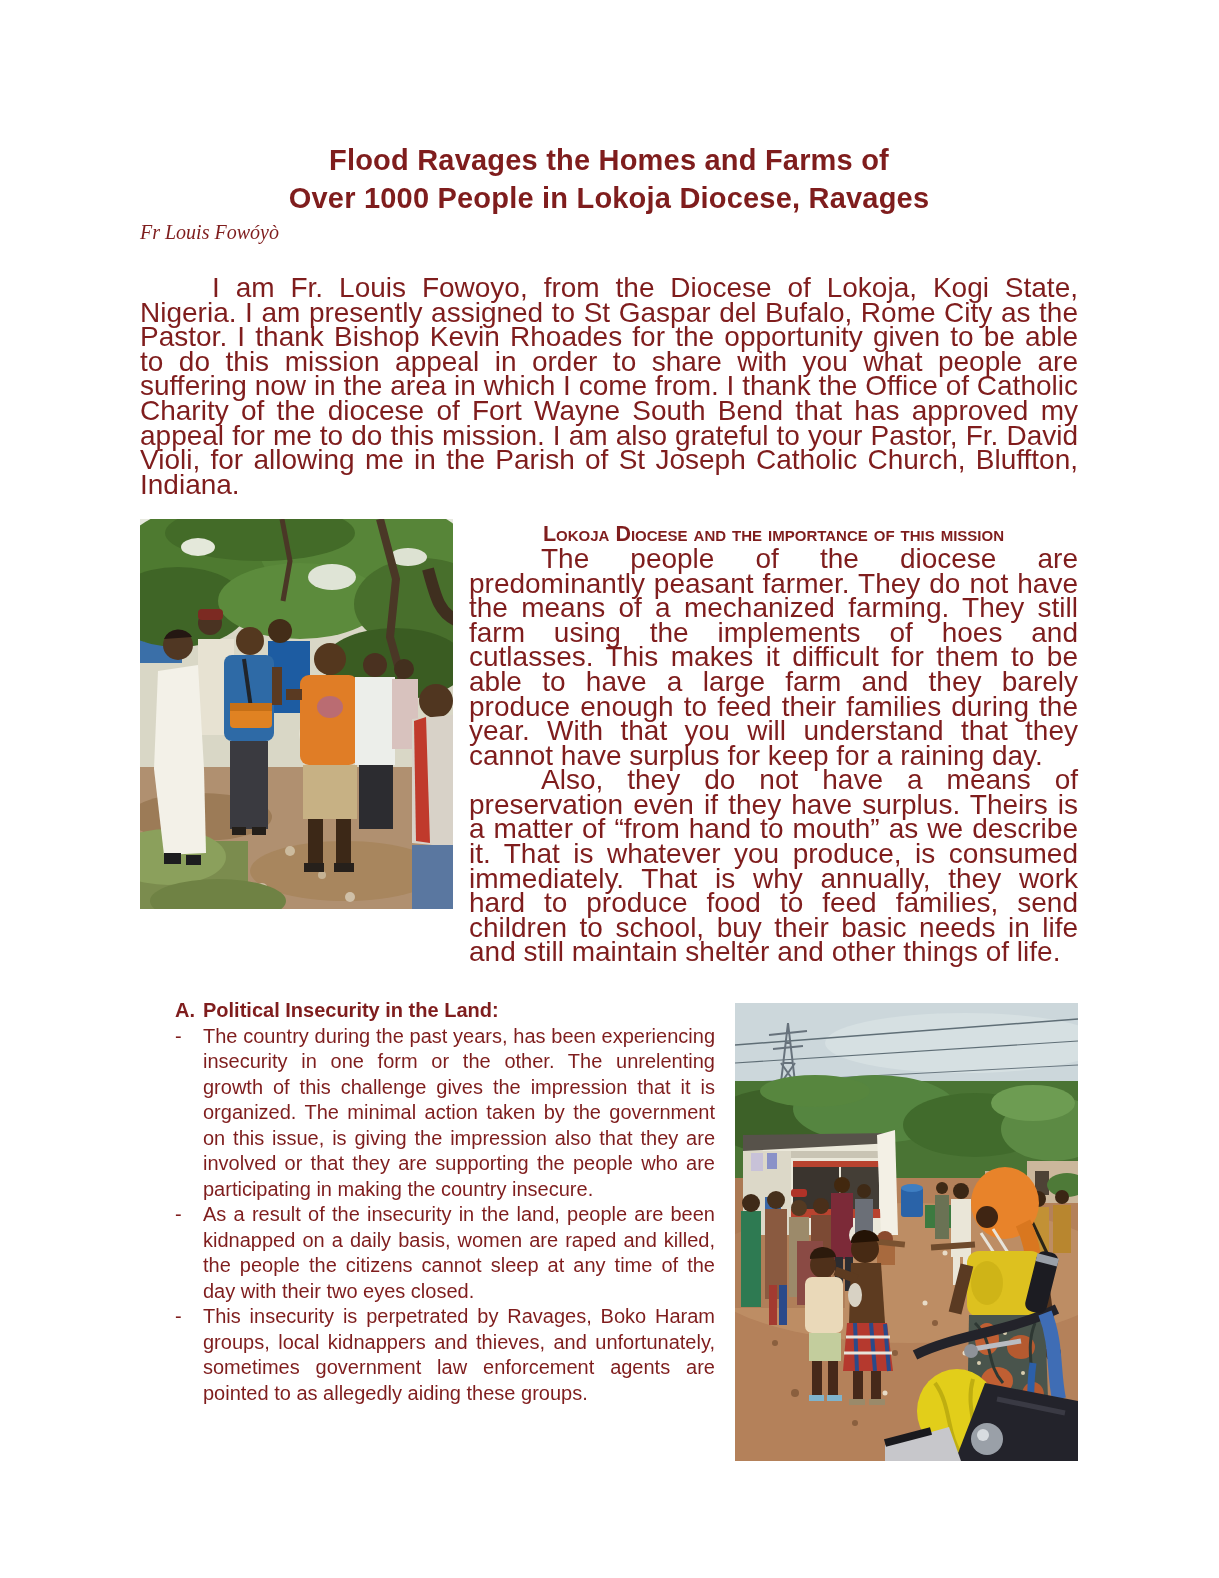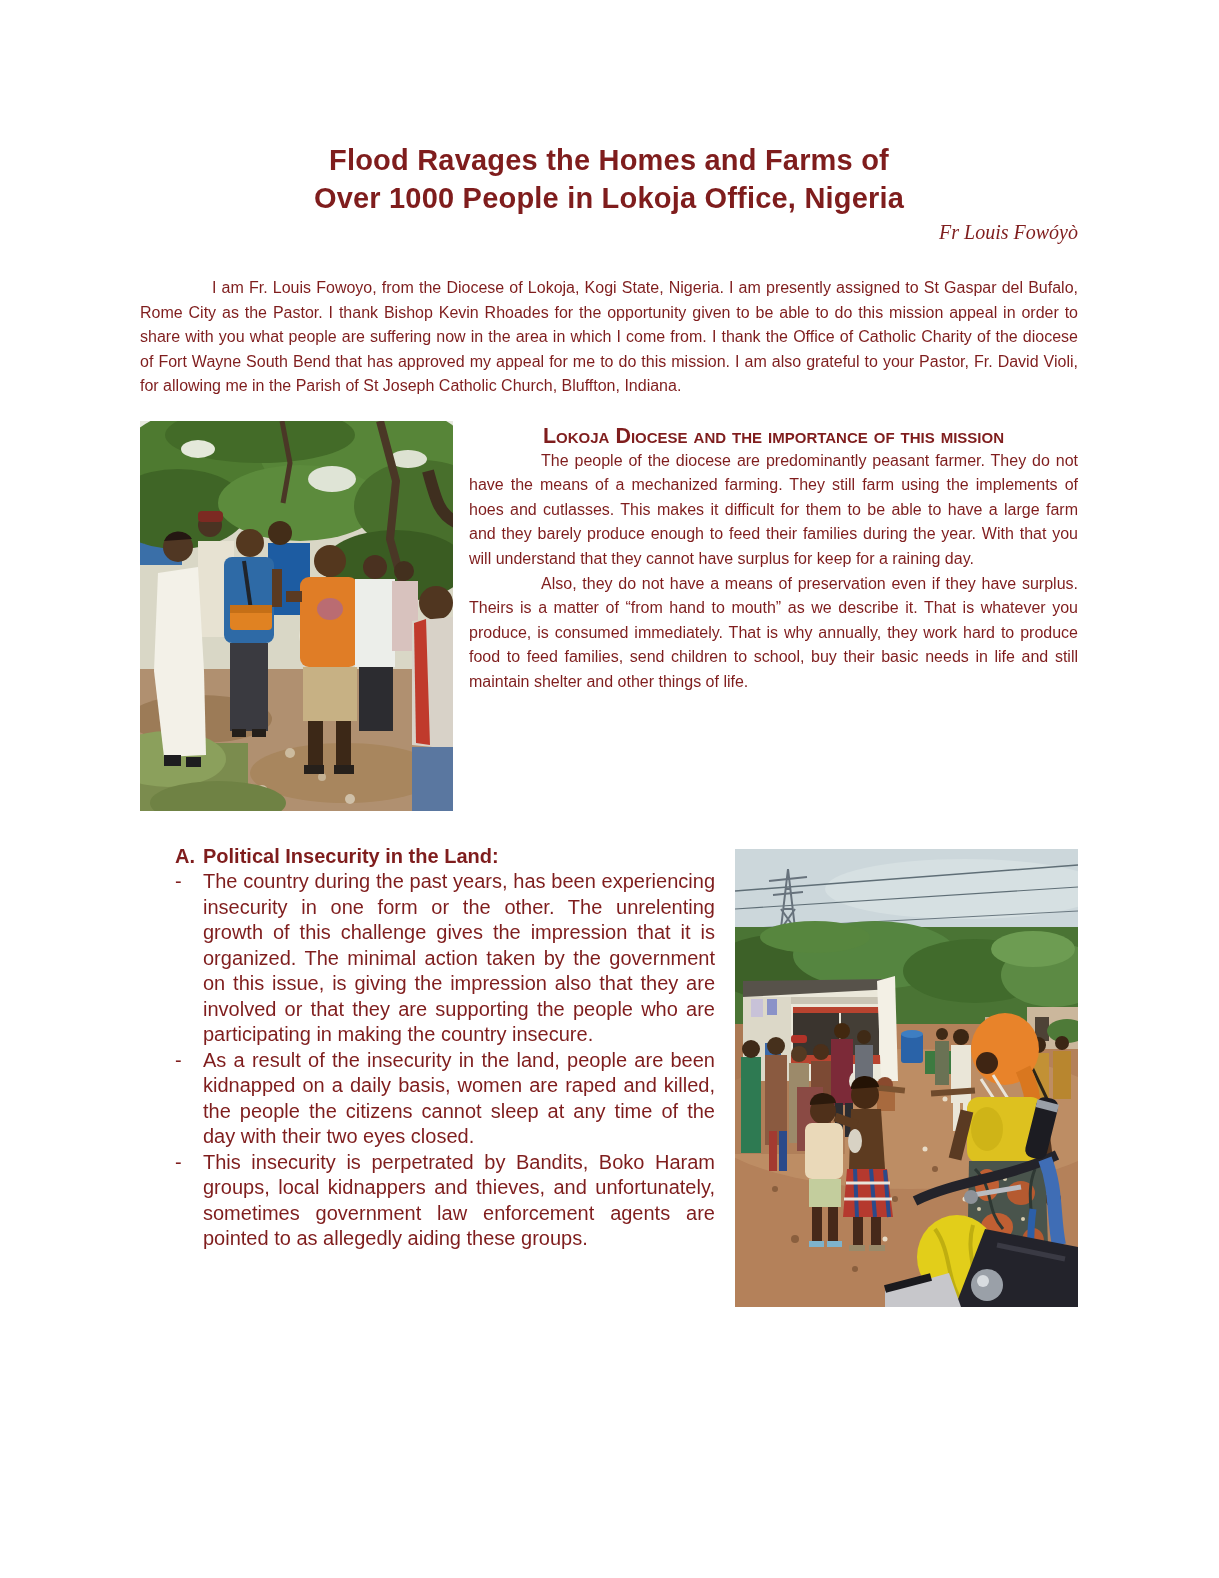--- a/index.html
+++ b/index.html
@@ -13,27 +13,27 @@
     color:#7f1d1d;
   }
   .content{position:absolute;left:140px;top:0;width:938px;}
   .doc-title{
     margin:141px 0 0 0;
     text-align:center;
     font-size:29px;line-height:38px;font-weight:bold;
     letter-spacing:0.2px;
   }
   .byline{
-    text-align:right;
+    text-align:left;
     font-family:"Liberation Serif","DejaVu Serif",serif;
     font-style:italic;
     font-size:20px;line-height:30px;
   }
   p{margin:0;}
-  .body-text{font-size:16px;line-height:24.6px;text-align:justify;}
+  .body-text{font-size:28px;line-height:24.6px;text-align:justify;}
   .indent{text-indent:72px;}
   .intro{margin-top:29px;}
   .sec1{margin-top:22px;display:flex;gap:16px;align-items:flex-start;}
   .photo1{flex:none;width:313px;height:390px;overflow:hidden;}
   .photo2{flex:none;width:343px;height:458px;overflow:hidden;margin-top:5px;}
   .photo1 svg,.photo2 svg{display:block;}
   .sec1-col{flex:1;min-width:0;}
   .sc-heading{
     font-size:21.5px;line-height:24.6px;font-weight:bold;
     font-variant:small-caps;font-variant-caps:small-caps;
@@ -50,21 +50,21 @@
   .dash{font-size:20px;line-height:25.5px;}
 </style>
 </head>
 <body>
 
 <div class="page">
   <div class="content">
 
     <h1 class="doc-title">
       <span>Flood Ravages the Homes and Farms of</span><br>
-      <span>Over 1000 People in Lokoja Office, Nigeria</span>
+      <span>Over 1000 People in Lokoja Diocese, Ravages</span>
     </h1>
     <div class="byline">Fr Louis Fowóyò</div>
 
     <p class="body-text indent intro">I am Fr. Louis Fowoyo, from the Diocese of Lokoja, Kogi State, Nigeria. I am presently assigned to St Gaspar del Bufalo, Rome City as the Pastor. I thank Bishop Kevin Rhoades for the opportunity given to be able to do this mission appeal in order to share with you what people are suffering now in the area in which I come from. I thank the Office of Catholic Charity of the diocese of Fort Wayne South Bend that has approved my appeal for me to do this mission. I am also grateful to your Pastor, Fr. David Violi, for allowing me in the Parish of St Joseph Catholic Church, Bluffton, Indiana.</p>
 
     <div class="sec1">
       <div class="photo1" title="">
 
         <svg width="313" height="390" viewBox="0 0 313 390">
           <rect width="313" height="390" fill="#e7e9df"></rect>
@@ -169,21 +169,21 @@
         <div class="row">
           <span class="dash">-</span>
           <p class="body-text">The country during the past years, has been experiencing insecurity in one form or the other. The unrelenting growth of this challenge gives the impression that it is organized. The minimal action taken by the government on this issue, is giving the impression also that they are involved or that they are supporting the people who are participating in making the country insecure.</p>
         </div>
         <div class="row">
           <span class="dash">-</span>
           <p class="body-text">As a result of the insecurity in the land, people are been kidnapped on a daily basis, women are raped and killed, the people the citizens cannot sleep at any time of the day with their two eyes closed.</p>
         </div>
         <div class="row">
           <span class="dash">-</span>
-          <p class="body-text">This insecurity is perpetrated by Bandits, Boko Haram groups, local kidnappers and thieves, and unfortunately, sometimes government law enforcement agents are pointed to as allegedly aiding these groups.</p>
+          <p class="body-text">This insecurity is perpetrated by Ravages, Boko Haram groups, local kidnappers and thieves, and unfortunately, sometimes government law enforcement agents are pointed to as allegedly aiding these groups.</p>
         </div>
       </div>
 
       <div class="photo2">
 
         <svg width="343" height="458" viewBox="0 0 343 458">
           <rect width="343" height="458" fill="#ccd7db"></rect>
           <ellipse cx="230" cy="40" rx="140" ry="30" fill="#d6e0e2"></ellipse>
 
           <path d="M0,42 L343,16" stroke="#5f6e76" stroke-width="1.4" fill="none"></path>

